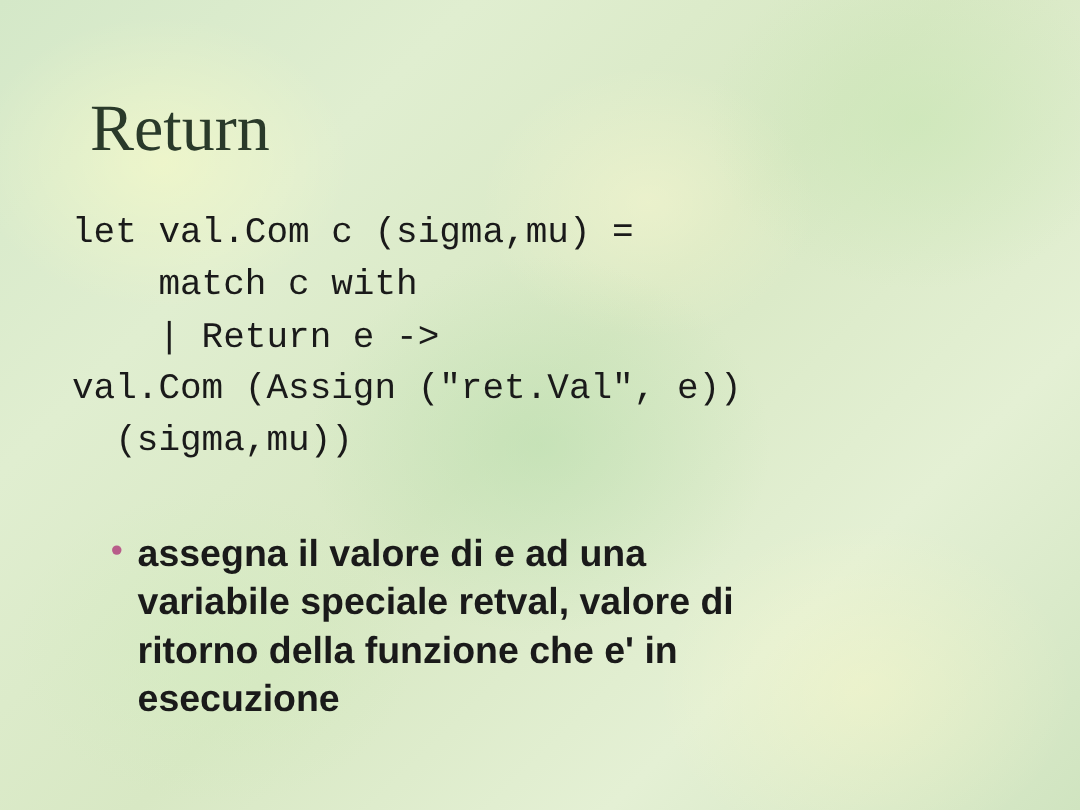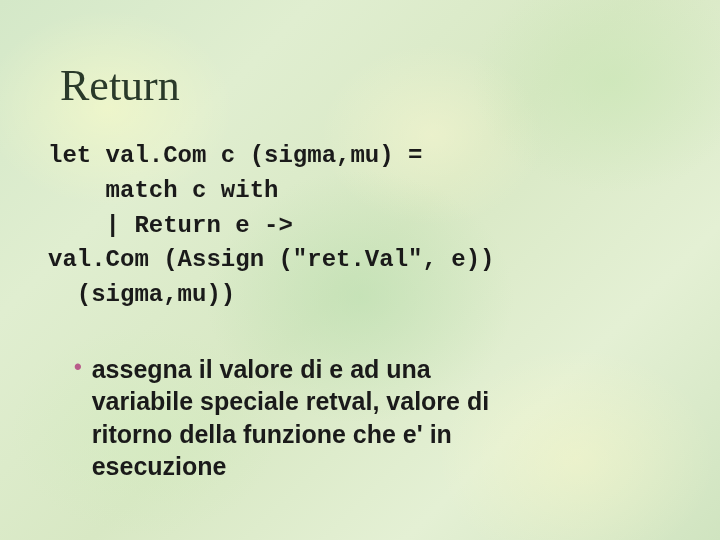--- a/index.html
+++ b/index.html
@@ -32,21 +32,21 @@
   .title {
     font-family: "Times New Roman", Times, serif;
     font-size: 44px;
     color: #2a3a2a;
     margin: 0 0 28px 12px;
     font-weight: normal;
   }
   .code {
     font-family: "Courier New", Courier, monospace;
     font-size: 24px;
-    font-weight: bold;
+    font-weight: normal;
     color: #1a1a1a;
     line-height: 1.45;
     white-space: pre;
     margin-bottom: 40px;
   }
   .bullet-row {
     display: flex;
     align-items: flex-start;
     margin-left: 26px;
     margin-right: 40px;

